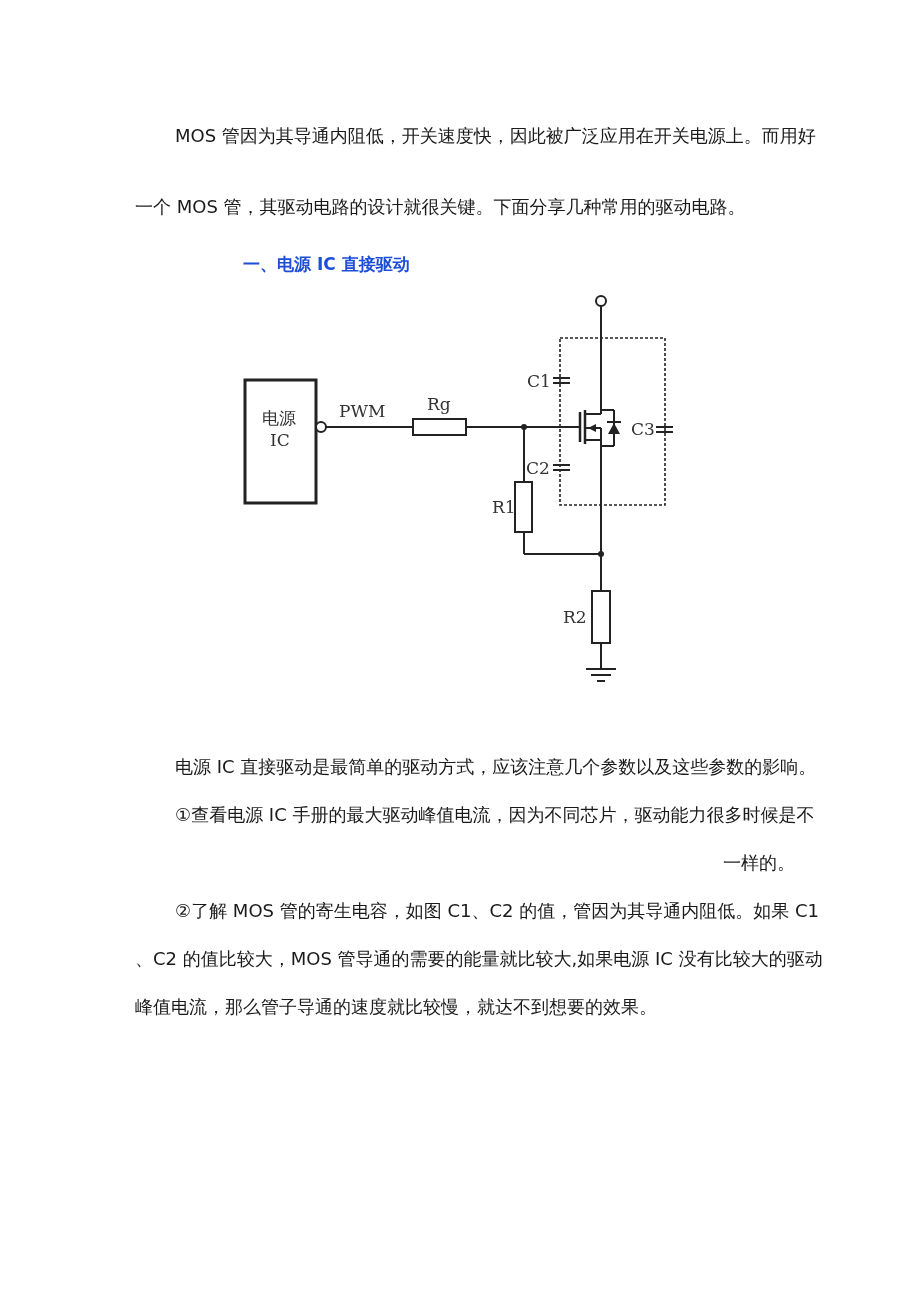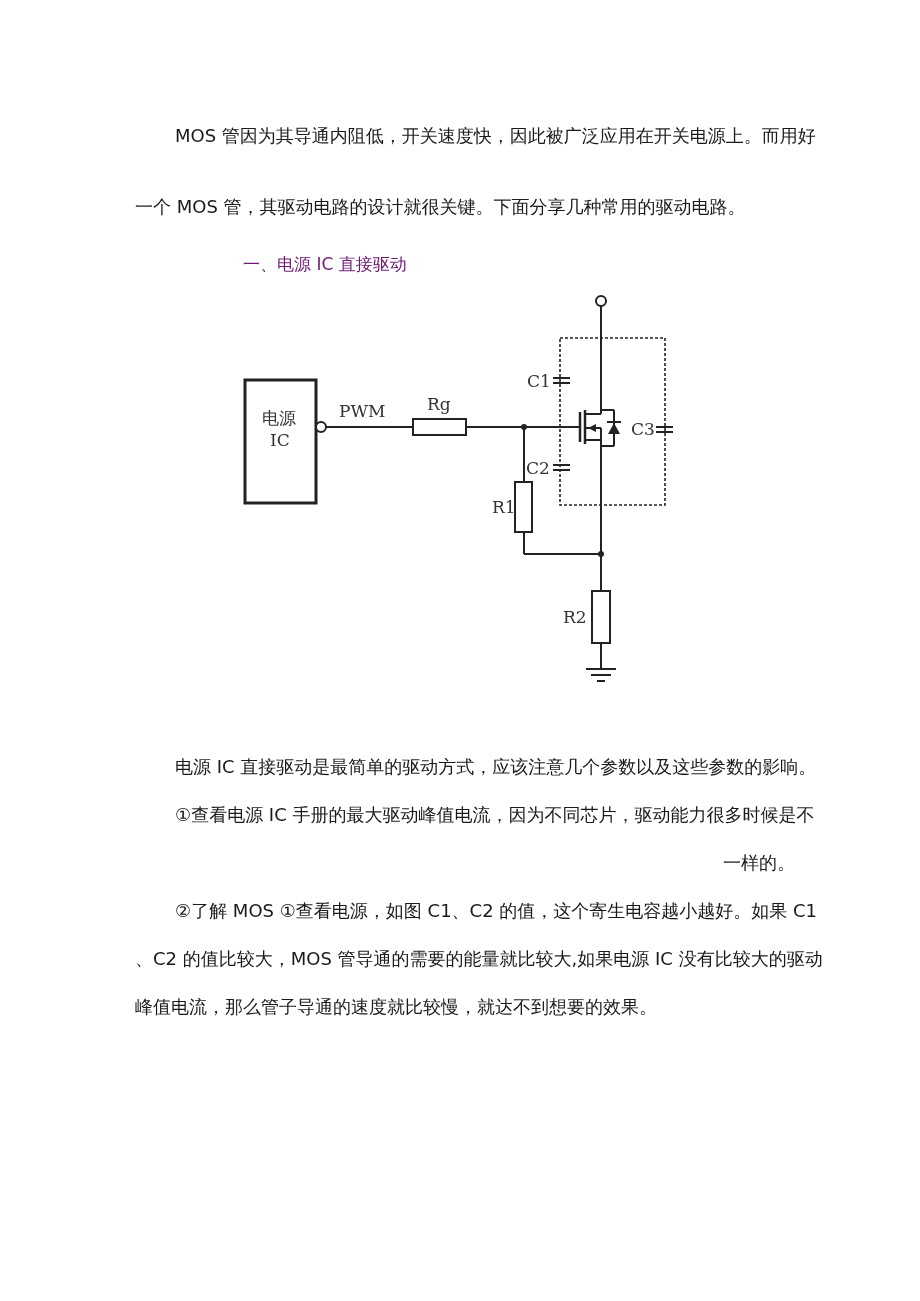--- a/index.html
+++ b/index.html
@@ -1,19 +1,19 @@
 <!DOCTYPE html>
 <html><head>
   <meta charset="utf-8">
   <style>
     html, body { margin: 0; padding: 0; background: #ffffff; }
     body { width: 920px; height: 1301px; position: relative; overflow: hidden;
       font-family: "DejaVu Sans", "Liberation Sans", sans-serif; color: #1a1a1a; }
     .p { position: absolute; left: 135px; width: 660px; font-size: 18px; line-height: 22px; white-space: nowrap; }
-    .heading { position: absolute; left: 243px; top: 253px; font-size: 17px; font-weight: normal; color: #701a75; white-space: nowrap; }
+    .heading { position: absolute; left: 243px; top: 253px; font-size: 17px; font-weight: bold; color: #1d4ed8; white-space: nowrap; }
     svg.circuit { position: absolute; left: 230px; top: 285px; }
     .lbl { font-family: "DejaVu Serif", "Liberation Serif", serif; font-size: 17px; fill: #333; }
   </style>
 </head>
 <body>
 
 <div class="p" style="top:125px; left:175px;">MOS 管因为其导通内阻低，开关速度快，因此被广泛应用在开关电源上。而用好</div>
 <div class="p" style="top:158px;margin-top:38px;">一个 MOS 管，其驱动电路的设计就很关键。下面分享几种常用的驱动电路。</div>
 
 <div class="heading">一、电源 IC 直接驱动</div>
@@ -88,15 +88,15 @@
   <text class="lbl" x="492" y="513">R1</text>
   <text class="lbl" x="563" y="623">R2</text>
   <text class="lbl" x="527" y="387">C1</text>
   <text class="lbl" x="526" y="474">C2</text>
   <text class="lbl" x="631" y="435">C3</text>
 </svg>
 
 <div class="p" style="top:756px; left:175px;">电源 IC 直接驱动是最简单的驱动方式，应该注意几个参数以及这些参数的影响。</div>
 <div class="p" style="top:804px; left:175px;">①查看电源 IC 手册的最大驱动峰值电流，因为不同芯片，驱动能力很多时候是不</div>
 <div class="p" style="top:852px;text-align:right;">一样的。</div>
-<div class="p" style="top:900px; left:175px;">②了解 MOS ①查看电源，如图 C1、C2 的值，这个寄生电容越小越好。如果 C1</div>
+<div class="p" style="top:900px; left:175px;">②了解 MOS 管的寄生电容，如图 C1、C2 的值，管因为其导通内阻低。如果 C1</div>
 <div class="p" style="top:948px;">、C2 的值比较大，MOS 管导通的需要的能量就比较大,如果电源 IC 没有比较大的驱动</div>
 <div class="p" style="top:996px;">峰值电流，那么管子导通的速度就比较慢，就达不到想要的效果。</div>
 
 </body></html>

